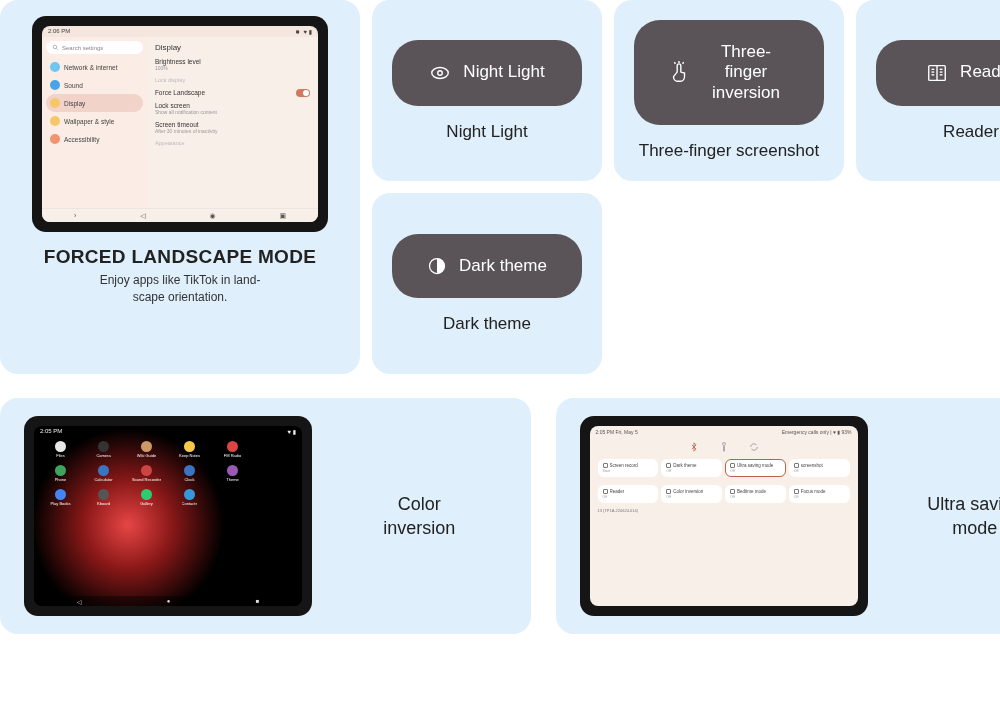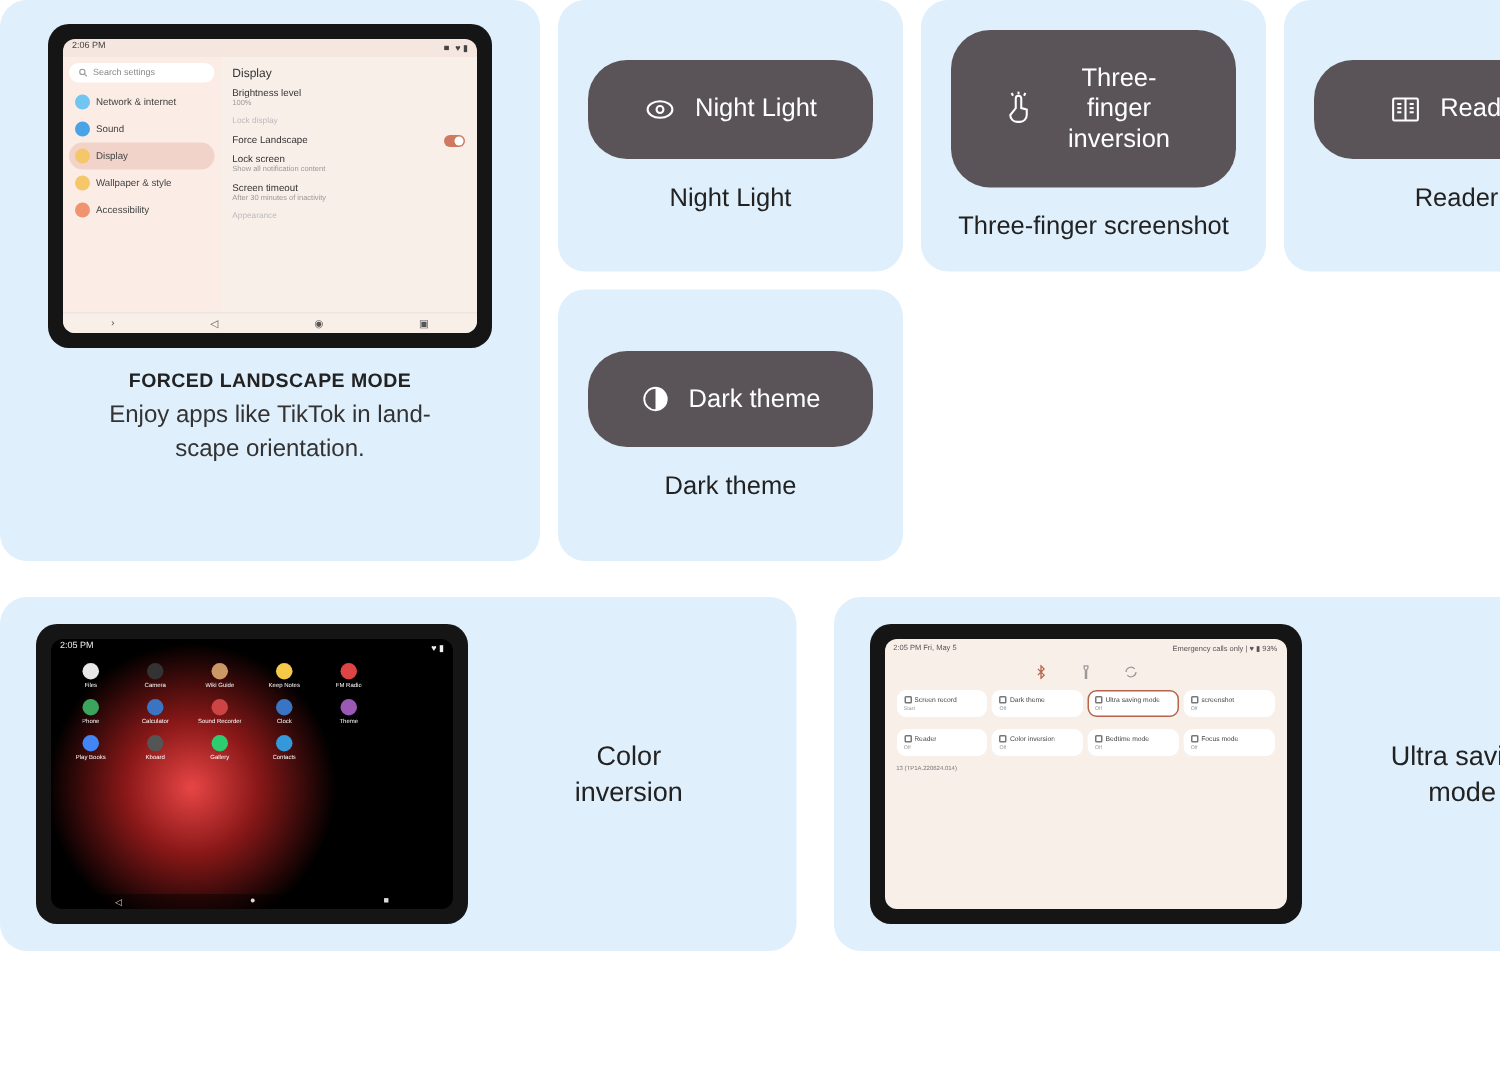--- a/index.html
+++ b/index.html
@@ -99,22 +99,22 @@
   .navbar {
     height:14px;
     background:#f9efe9;
     display:flex;
     justify-content:space-around;
     align-items:center;
     font-size:7px;
     color:#555;
     border-top:1px solid rgba(0,0,0,0.04);
   }
-  .feature-title { font-weight:700; font-size:13px; color:#222; text-align:right; margin-top:14px; letter-spacing:0.3px; }
-  .feature-desc { font-size:16px; color:#333; text-align:center; line-height:1.45; margin-top:4px; }
+  .feature-title { font-weight:700; font-size:19px; color:#222; text-align:right; margin-top:14px; letter-spacing:0.3px; }
+  .feature-desc { font-size:12px; color:#333; text-align:center; line-height:1.45; margin-top:4px; }
   
   .pill-grid {
     display:grid;
     grid-template-columns:1fr 1fr 1fr;
     grid-template-rows:1fr 1fr;
     gap:12px;
   }
   .pill-card {
     background:#dfeffc;
     border-radius:18px;

